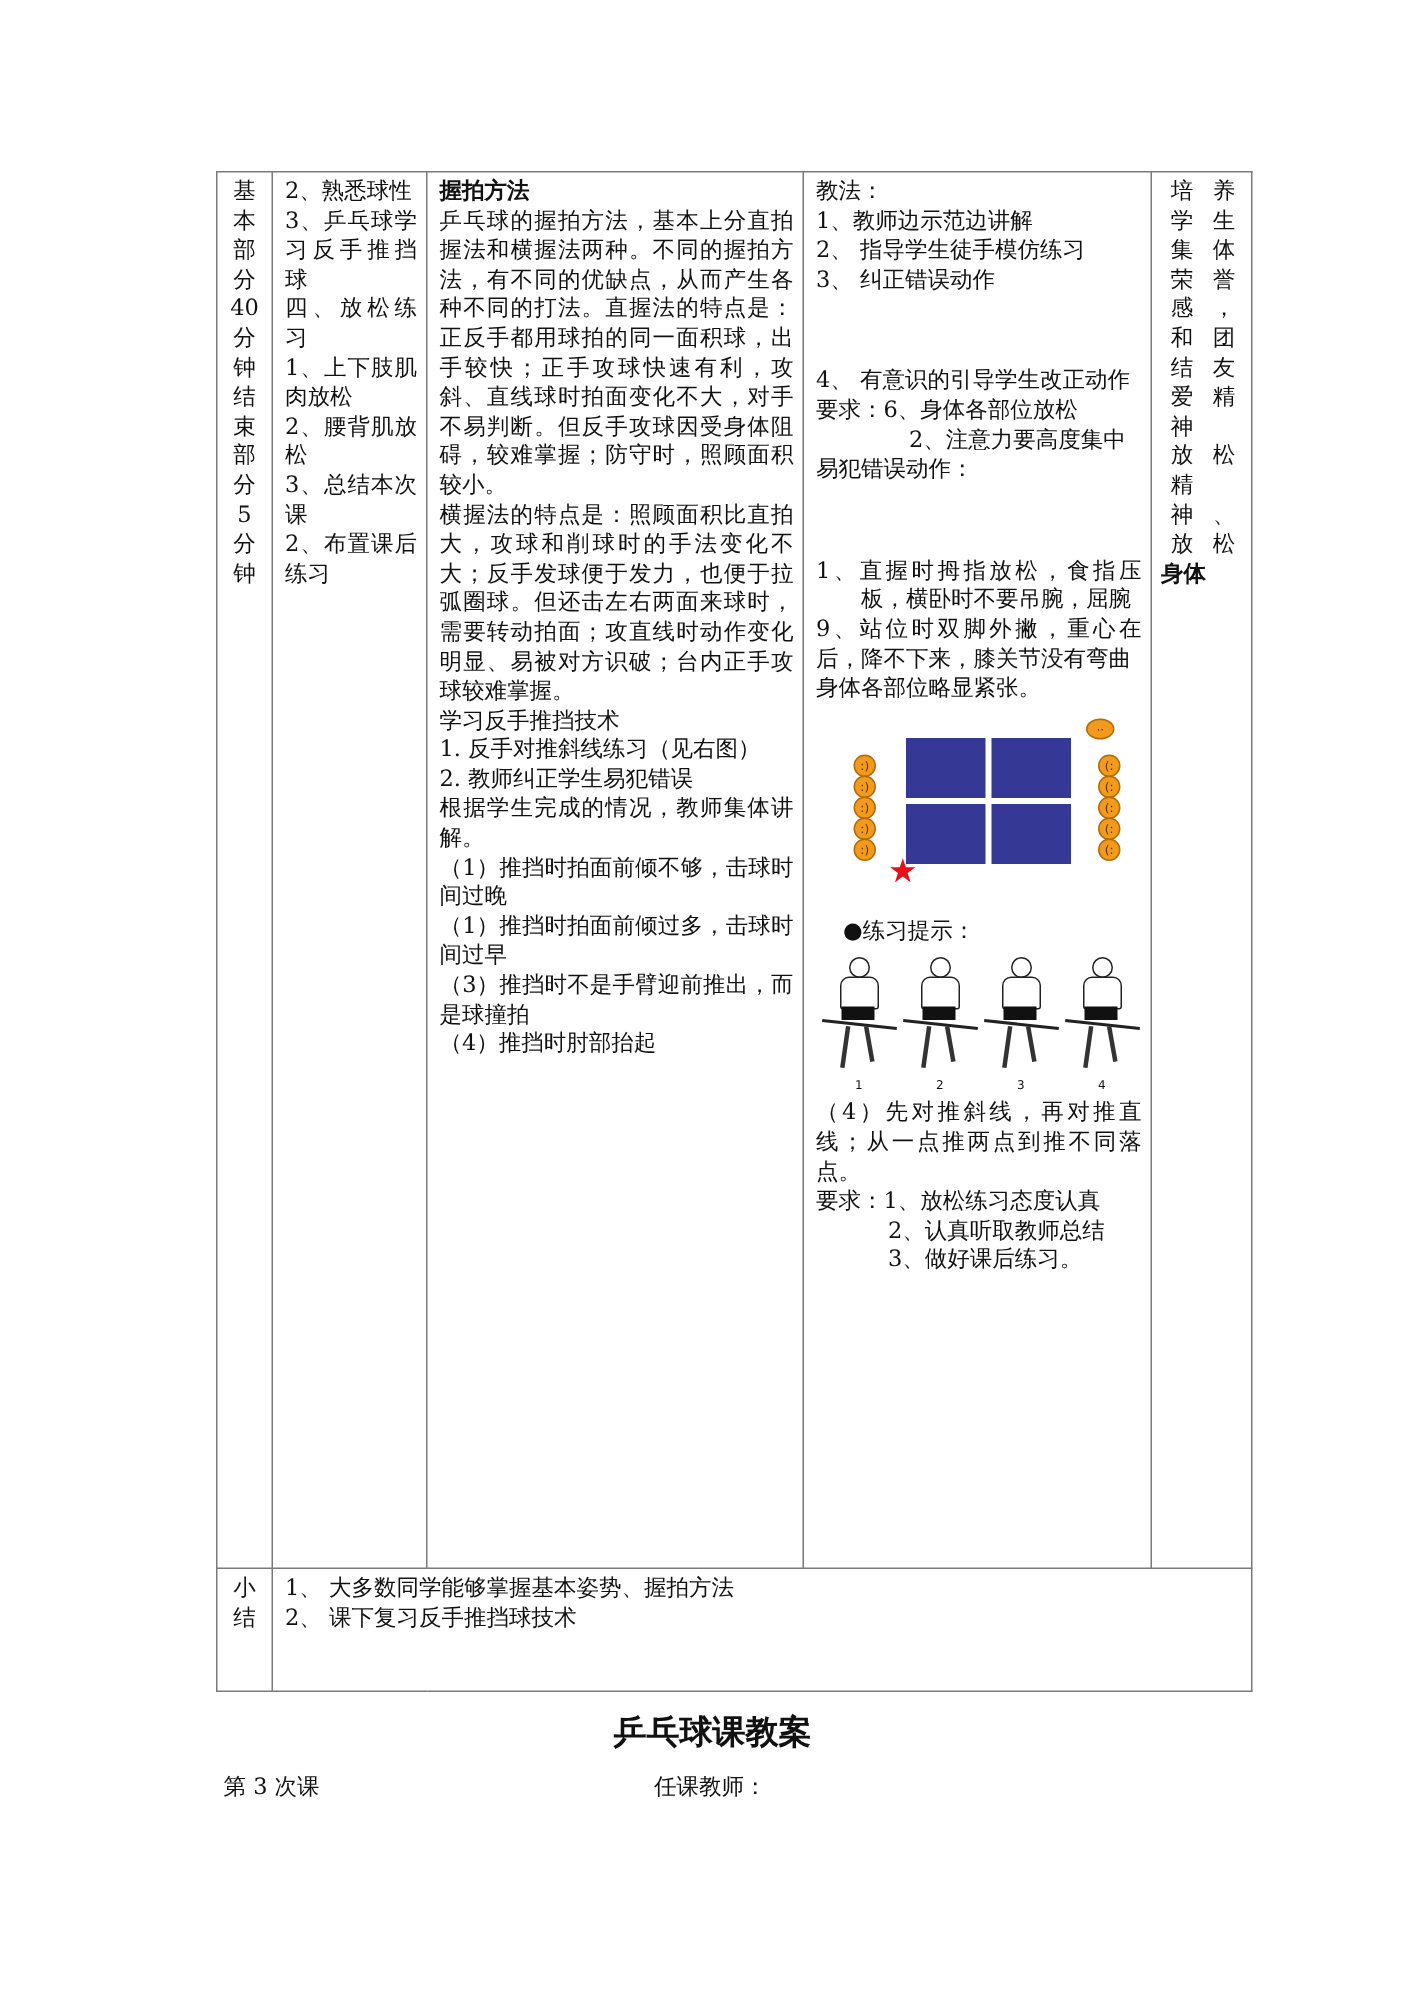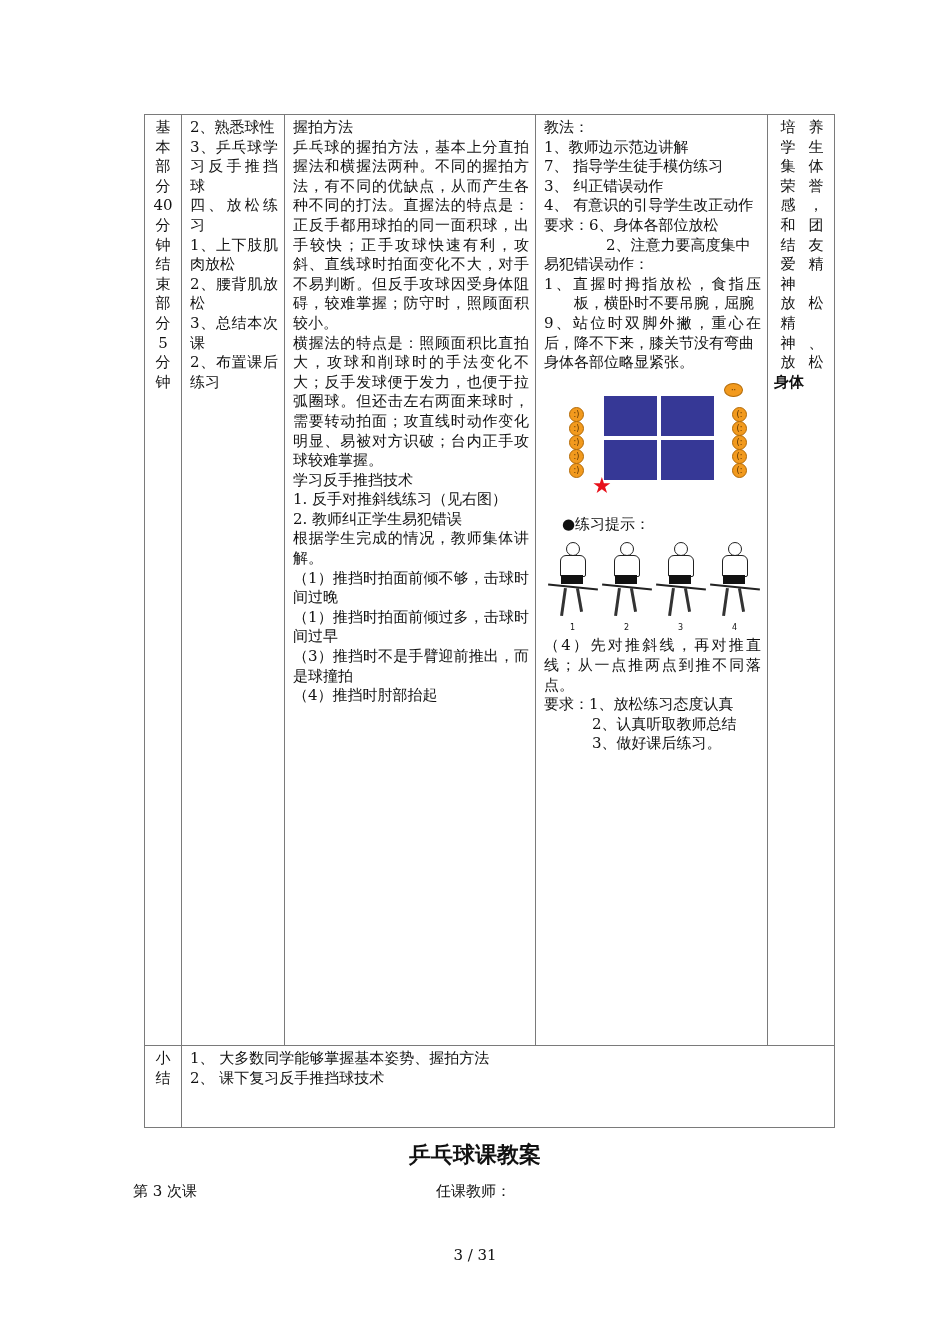--- a/index.html
+++ b/index.html
@@ -14,22 +14,22 @@
   .col1 { width: 37px; }
   .col2 { width: 103px; }
   .col3 { width: 251px; }
   .col4 { width: 232px; }
   .col5 { width: 67px; }
 
   .vert { text-align: center; padding-left: 4px !important; padding-right: 4px !important; }
   .vert span { display: block; }
   .line { display: block; }
   .indent2 { padding-left: 62px; }
-  .hang { padding-left: 30px; text-indent: -30px; display: block; }
-  .bold { font-weight: normal; font-family: "DejaVu Sans", "Liberation Sans", sans-serif; font-size: 15px; }
+  .hang { padding-left: 30px; text-indent: -30px; display: block; margin-top: 48px; }
+  .bold { font-weight: bold; font-family: "DejaVu Sans", "Liberation Sans", sans-serif; font-size: 15px; }
   .justify { text-align: justify; }
 
   .goal { display: grid; grid-template-columns: 1fr 1fr; text-align: center; padding: 0 !important; }
   .goal span { display: block; }
 
   .diagram { position: relative; width: 210px; height: 110px; margin: 10px 0 0 20px; }
   .table-q { position: absolute; width: 53px; height: 40px; background: #363896; }
   .face { position: absolute; width: 15px; height: 15px; border-radius: 50%; background: #f29a1e;
           border: 1px solid #b36a06; box-sizing: border-box; font-size: 8px; line-height: 13px;
           text-align: center; color: #5a3300; font-family: "DejaVu Sans", sans-serif; }
@@ -42,21 +42,21 @@
   .fig .body { position: absolute; left: 12px; top: 15px; width: 24px; height: 20px; border: 1.5px solid #222; border-radius: 6px 6px 2px 2px; background: #fff; }
   .fig .shorts { position: absolute; left: 13px; top: 35px; width: 22px; height: 9px; background: #111; }
   .fig .tbl { position: absolute; left: 0; top: 46px; width: 50px; height: 2px; background: #222; transform: rotate(6deg); }
   .fig .leg1 { position: absolute; left: 14px; top: 48px; width: 3px; height: 28px; background: #333; transform: rotate(8deg); }
   .fig .leg2 { position: absolute; left: 30px; top: 48px; width: 3px; height: 24px; background: #333; transform: rotate(-10deg); }
   .fig .num { position: absolute; left: 22px; top: 78px; font-size: 8px; font-family: "DejaVu Sans", sans-serif; }
 
   .summary-label { text-align: center; }
   .title { position: absolute; left: 0; width: 950px; top: 1140px; text-align: center;
            font-size: 22px; font-weight: bold; font-family: "DejaVu Sans", "Liberation Sans", sans-serif; }
-  .lesson-no { position: absolute; left: 133px; top: 1182px; font-size: 15px; text-align: right; }
+  .lesson-no { position: absolute; left: 149px; top: 1182px; font-size: 15px; text-align: right; }
   .teacher { position: absolute; left: 436px; top: 1182px; font-size: 15px; }
   .pager { position: absolute; left: 0; width: 950px; top: 1246px; text-align: center; font-size: 15px; }
 </style>
 </head>
 <body>
 
 <div class="page">
   <table class="plan">
     <colgroup>
       <col class="col1">
@@ -101,21 +101,21 @@
         <span class="line">2. 教师纠正学生易犯错误</span>
         <span class="line">根据学生完成的情况，教师集体讲解。</span>
         <span class="line">（1）推挡时拍面前倾不够，击球时间过晚</span>
         <span class="line">（1）推挡时拍面前倾过多，击球时间过早</span>
         <span class="line">（3）推挡时不是手臂迎前推出，而是球撞拍</span>
         <span class="line">（4）推挡时肘部抬起</span>
       </td>
       <td>
         <span class="line">教法：</span>
         <span class="line">1、教师边示范边讲解</span>
-        <span class="line">7、 指导学生徒手模仿练习</span>
+        <span class="line">2、 指导学生徒手模仿练习</span>
         <span class="line">3、 纠正错误动作</span>
         <span class="hang">4、 有意识的引导学生改正动作</span>
         <span class="line">
           <span>要求：</span><span>6、身体各部位放松</span>
         </span>
         <span class="line indent2">2、注意力要高度集中</span>
         <span class="line">易犯错误动作：</span>
         <span class="hang justify">1、直握时拇指放松，食指压板，横卧时不要吊腕，屈腕</span>
         <span class="line justify">9、站位时双脚外撇，重心在后，降不下来，膝关节没有弯曲</span>
         <span class="line">身体各部位略显紧张。</span>
@@ -228,14 +228,13 @@
         <span class="line">1、 大多数同学能够掌握基本姿势、握拍方法</span>
         <span class="line">2、 课下复习反手推挡球技术</span>
       </td>
     </tr>
   </tbody>
     </table>
 
   <div class="title">乒乓球课教案</div>
   <div class="lesson-no">第 3 次课</div>
   <div class="teacher">任课教师：</div>
-  <div class="pager">3 / 31</div>
 </div>
 
 </body></html>

